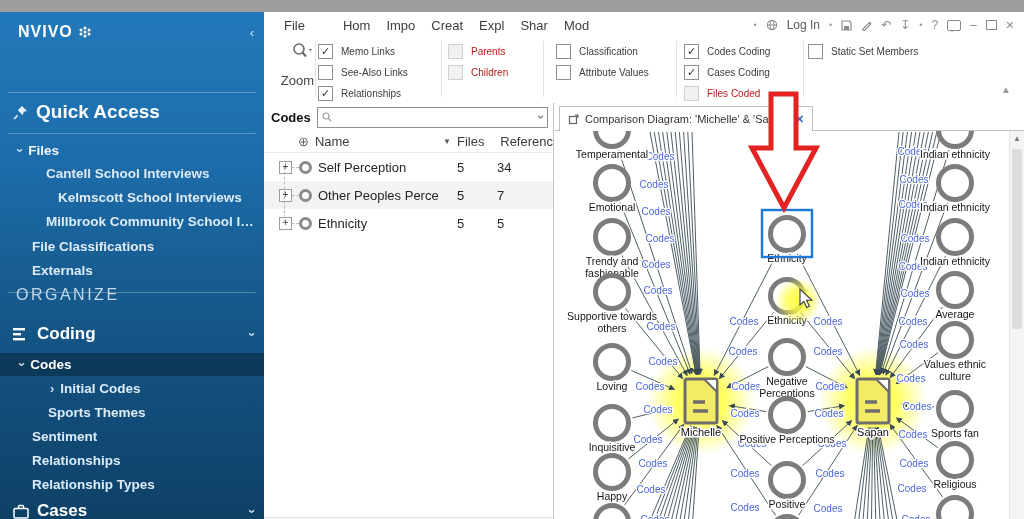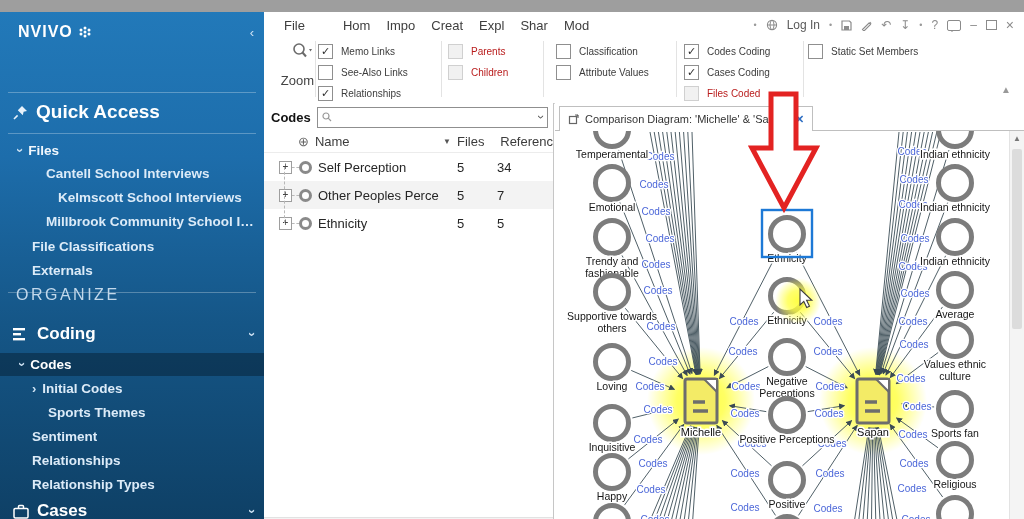--- a/index.html
+++ b/index.html
@@ -175,21 +175,21 @@
       </svg>
       <span>Coding</span>
       <span class="chev chev-d chev-r">›</span>
     </div>
 
     <div class="sel-row">
       <span class="chev chev-d">›</span>
       <span>Codes</span>
     </div>
     <div id="coding-items">
-        <div class="sb-item" style="top: 369px; left: 32px;"><span class="chev" style="margin-right: 6px;">›</span><span>Initial Codes</span></div>
+        <div class="sb-item" style="top: 369px; left: 50px;"><span class="chev" style="margin-right: 6px;">›</span><span>Initial Codes</span></div>
         <div class="sb-item" style="top: 393px; left: 48px;"><span>Sports Themes</span></div>
         <div class="sb-item" style="top: 417px; left: 32px;"><span>Sentiment</span></div>
         <div class="sb-item" style="top: 441px; left: 32px;"><span>Relationships</span></div>
         <div class="sb-item" style="top: 465px; left: 32px;"><span>Relationship Types</span></div>
       </div>
 
     <div class="sb-sec-hdr" style="top:489px">
       <svg class="icon-svg" width="16" height="15" viewBox="0 0 16 15">
         <rect x="1" y="4.5" width="14" height="9.5" rx="1.2" fill="none" stroke="#fff" stroke-width="1.5"></rect>
         <path d="M5.5 4.5 V2.5 a1 1 0 0 1 1-1 h3 a1 1 0 0 1 1 1 V4.5" fill="none" stroke="#fff" stroke-width="1.5"></path>

